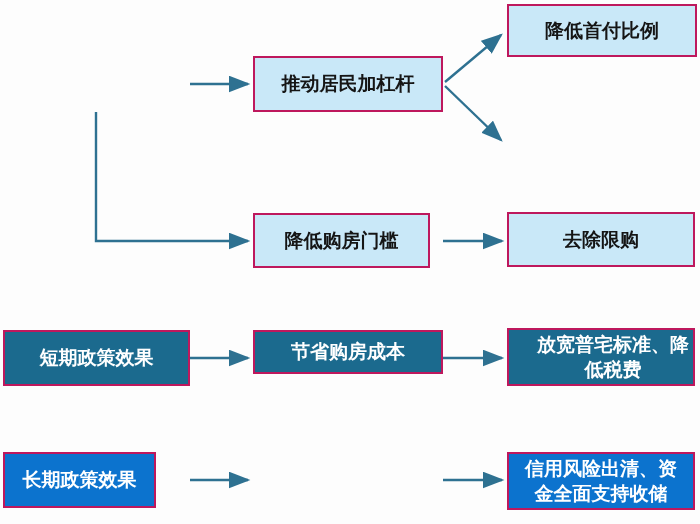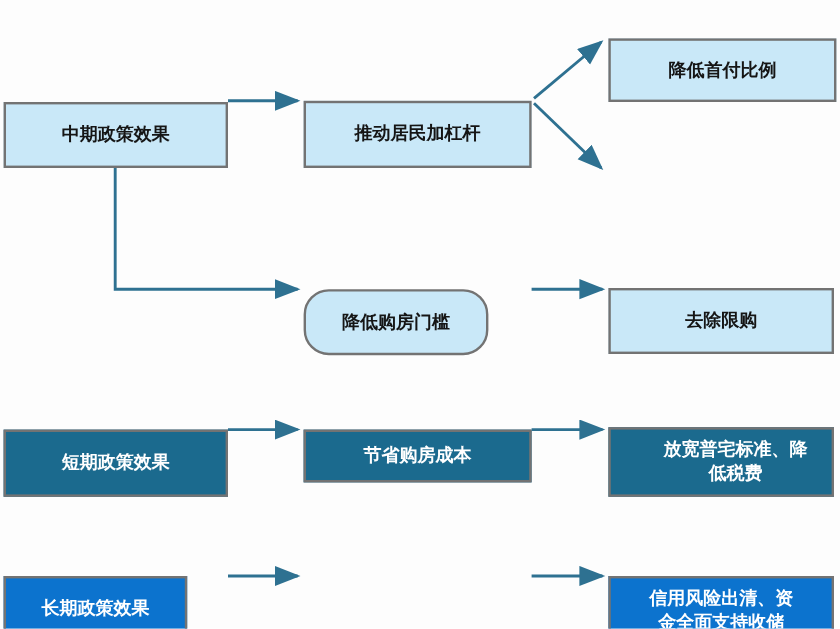--- a/index.html
+++ b/index.html
@@ -17,43 +17,42 @@
   }
   #arrow-layer {
     position: absolute;
     left: 0; top: 0;
     width: 700px; height: 524px;
     z-index: 0;
   }
   .node {
     position: absolute;
     box-sizing: border-box;
-    border: 2px solid #737373;
+    border: 2px solid #be185d;
     display: flex;
     align-items: center;
     justify-content: center;
     text-align: center;
     font-weight: bold;
-    font-size: 15px;
+    font-size: 19px;
     line-height: 1.32;
     white-space: pre-line;
     z-index: 1;
     color: #151515;
-    margin-top: 28px;
   }
   .fill-light { background: #c9e8f8; }
   .fill-teal  { background: #1b6a8e; color: #ffffff; }
   .fill-blue  { background: #0c73ce; color: #ffffff; }
 
   
   .n-mid-source   { left:   3px; top:  57px; width: 187px; height: 55px; }
   .n-leverage     { left: 253px; top:  56px; width: 190px; height: 56px; }
   .n-downpayment  { left: 507px; top:   4px; width: 190px; height: 53px; }
   .n-loanrate     { left: 507px; top: 112px; width: 190px; height: 55px; }
-  .n-threshold    { left: 253px; top: 213px; width: 154px; height: 55px; border-radius: 21px; }
+  .n-threshold    { left: 253px; top: 213px; width: 177px; height: 55px; }
   .n-restriction  { left: 507px; top: 212px; width: 188px; height: 55px; }
   .n-short-source { left:   3px; top: 330px; width: 187px; height: 56px; }
   .n-cost         { left: 253px; top: 330px; width: 190px; height: 44px; text-align: center; }
   .n-tax          { left: 507px; top: 328px; width: 188px; height: 58px; padding-left: 24px; }
   .n-long-source  { left:   3px; top: 452px; width: 153px; height: 56px; }
   .n-expectation  { left: 253px; top: 452px; width: 190px; height: 56px; }
   .n-credit       { left: 507px; top: 452px; width: 188px; height: 58px; }
 </style>
 </head>
 <body>
@@ -72,21 +71,20 @@
       <path d="M445 82 L501 35" marker-end="url(#ah)"></path>
       <path d="M445 86 L501 140" marker-end="url(#ah)"></path>
       <path d="M443 241 L502 241" marker-end="url(#ah)"></path>
       <path d="M190 358 L248 358" marker-end="url(#ah)"></path>
       <path d="M443 358 L502 358" marker-end="url(#ah)"></path>
       <path d="M190 480 L248 480" marker-end="url(#ah)"></path>
       <path d="M443 480 L502 480" marker-end="url(#ah)"></path>
     </g>
   </svg>
 
-  <div class="node fill-light n-mid-source">中期政策效果</div>
 
   <div class="node fill-light n-leverage">推动居民加杠杆</div>
 
   <div class="node fill-light n-downpayment">降低首付比例</div>
 
 
   <div class="node fill-light n-threshold">降低购房门槛</div>
 
   <div class="node fill-light n-restriction">去除限购</div>
 

